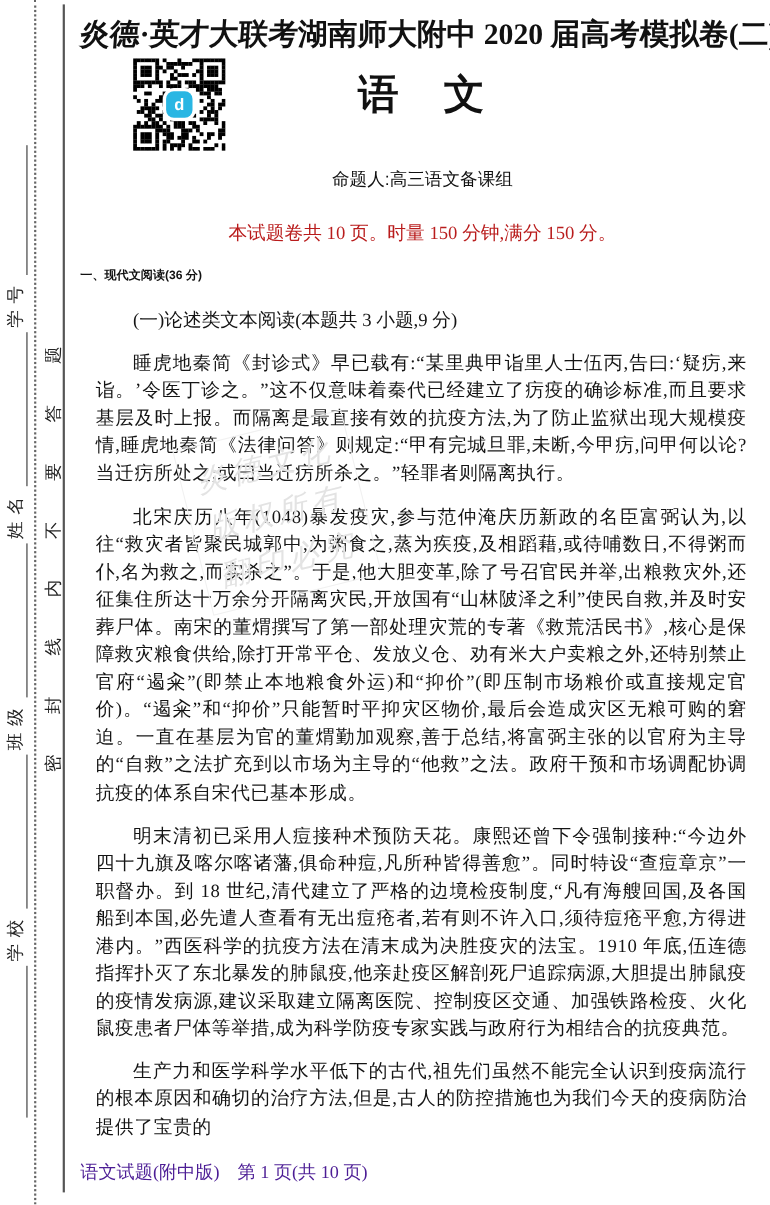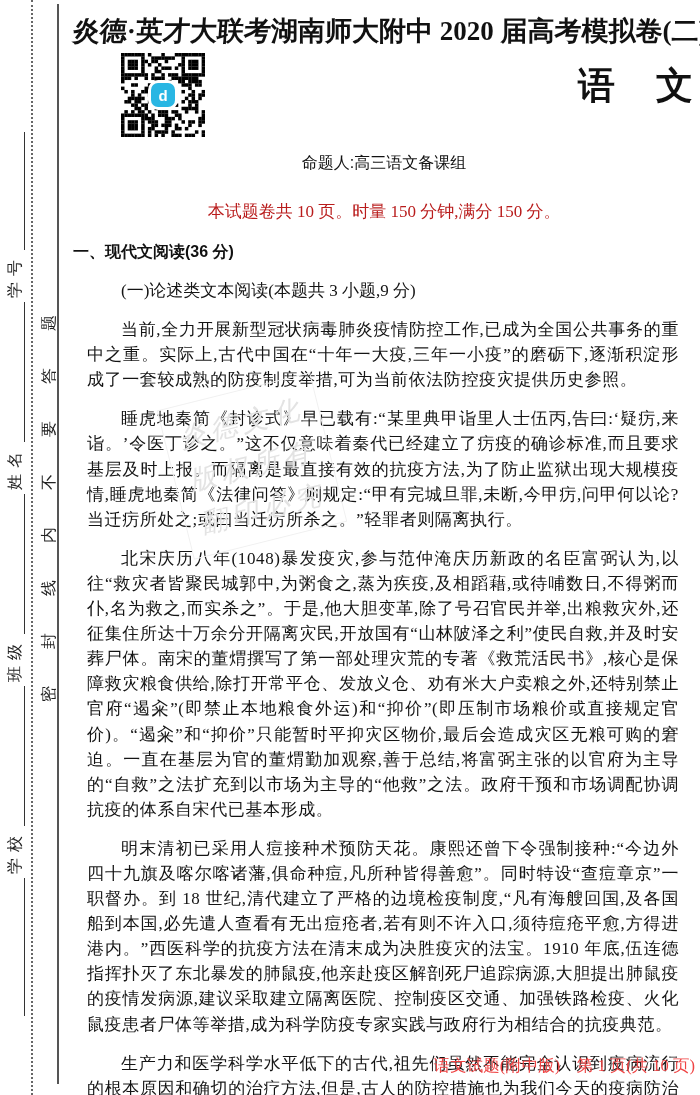--- a/index.html
+++ b/index.html
@@ -71,62 +71,62 @@
     position:absolute;left:50%;top:50%;
     width:24px;height:24px;margin:-12px 0 0 -12px;
     background:#29b6e3;border-radius:7px;
     box-shadow:0 0 0 3px #ffffff;
     display:flex;align-items:center;justify-content:center;
     font-family:"Liberation Sans",sans-serif;
     font-weight:bold;font-size:15px;color:#fff;
   }
   .subject{
     margin:0;padding-top:14px;
-    text-align:right;
+    text-align:center;
     font-family:"Liberation Sans","DejaVu Sans",sans-serif;
     font-size:37px;font-weight:bold;letter-spacing:2px;color:#111;
   }
   .setter{
     text-align:center;margin-top:4px;
     font-family:"Liberation Sans","DejaVu Sans",sans-serif;
     font-size:16px;font-weight:normal;color:#111;
   }
   .exam-info{
     text-align:center;margin-top:26px;
     font-size:17px;color:#b91c1c;
   }
 
   .body-text{
     position:relative;margin-top:16px;width:620px;
   }
   .section-heading{
     margin:0;
     font-family:"Liberation Sans","DejaVu Sans",sans-serif;
-    font-size:16px;font-weight:bold;line-height:25px;color:#111;
+    font-size:11px;font-weight:bold;line-height:25px;color:#111;
   }
   .body-text p{
     margin:14px;font-size:17px;line-height:25.1px;color:#141414;
   }
   p.sub{text-indent:2em;}
   p.para{
     text-indent:2em;text-align:justify;letter-spacing:0.6px;
   }
   .watermark{
     position:absolute;left:100px;top:150px;
     padding:10px 14px;
     border:1px solid #f1f1f1;
     transform:rotate(-14deg);
     color:#e3e3e3;
     font-size:27px;letter-spacing:5px;line-height:44px;
     text-align:center;font-style:italic;
     pointer-events:none;
   }
   .footer{
     position:absolute;left:0;bottom:18px;width:622px;
-    text-align:right;font-size:16.5px;color:#ef4444;
+    text-align:left;font-size:16.5px;color:#4c1d95;
   }
 </style>
 </head>
 <body>
 
 <div class="fields-strip">
   <span class="blank b0"></span>
   <span class="field-label">学校</span>
   <span class="blank b1"></span>
   <span class="field-label">班级</span>
@@ -450,21 +450,20 @@
   <div class="exam-info">本试题卷共 10 页。时量 150 分钟,满分 150 分。</div>
 
   <div class="body-text">
     <div class="watermark">
       <div>炎德文化</div>
       <div>版权所有</div>
       <div>翻印必究</div>
     </div>
     <h2 class="section-heading">一、现代文阅读(36 分)</h2>
     <p class="sub">(一)论述类文本阅读(本题共 3 小题,9 分)</p>
-    <p class="para">当前,全力开展新型冠状病毒肺炎疫情防控工作,已成为全国公共事务的重中之重。实际上,古代中国在“十年一大疫,三年一小疫”的磨砺下,逐渐积淀形成了一套较成熟的防疫制度举措,可为当前依法防控疫灾提供历史参照。</p>
     <p class="para">睡虎地秦简《封诊式》早已载有:“某里典甲诣里人士伍丙,告曰:‘疑疠,来诣。’令医丁诊之。”这不仅意味着秦代已经建立了疠疫的确诊标准,而且要求基层及时上报。而隔离是最直接有效的抗疫方法,为了防止监狱出现大规模疫情,睡虎地秦简《法律问答》则规定:“甲有完城旦罪,未断,今甲疠,问甲何以论? 当迁疠所处之;或曰当迁疠所杀之。”轻罪者则隔离执行。</p>
     <p class="para">北宋庆历八年(1048)暴发疫灾,参与范仲淹庆历新政的名臣富弼认为,以往“救灾者皆聚民城郭中,为粥食之,蒸为疾疫,及相蹈藉,或待哺数日,不得粥而仆,名为救之,而实杀之”。于是,他大胆变革,除了号召官民并举,出粮救灾外,还征集住所达十万余分开隔离灾民,开放国有“山林陂泽之利”使民自救,并及时安葬尸体。南宋的董煟撰写了第一部处理灾荒的专著《救荒活民书》,核心是保障救灾粮食供给,除打开常平仓、发放义仓、劝有米大户卖粮之外,还特别禁止官府“遏籴”(即禁止本地粮食外运)和“抑价”(即压制市场粮价或直接规定官价)。“遏籴”和“抑价”只能暂时平抑灾区物价,最后会造成灾区无粮可购的窘迫。一直在基层为官的董煟勤加观察,善于总结,将富弼主张的以官府为主导的“自救”之法扩充到以市场为主导的“他救”之法。政府干预和市场调配协调抗疫的体系自宋代已基本形成。</p>
     <p class="para">明末清初已采用人痘接种术预防天花。康熙还曾下令强制接种:“今边外四十九旗及喀尔喀诸藩,俱命种痘,凡所种皆得善愈”。同时特设“查痘章京”一职督办。到 18 世纪,清代建立了严格的边境检疫制度,“凡有海艘回国,及各国船到本国,必先遣人查看有无出痘疮者,若有则不许入口,须待痘疮平愈,方得进港内。”西医科学的抗疫方法在清末成为决胜疫灾的法宝。1910 年底,伍连德指挥扑灭了东北暴发的肺鼠疫,他亲赴疫区解剖死尸追踪病源,大胆提出肺鼠疫的疫情发病源,建议采取建立隔离医院、控制疫区交通、加强铁路检疫、火化鼠疫患者尸体等举措,成为科学防疫专家实践与政府行为相结合的抗疫典范。</p>
     <p class="para">生产力和医学科学水平低下的古代,祖先们虽然不能完全认识到疫病流行的根本原因和确切的治疗方法,但是,古人的防控措施也为我们今天的疫病防治提供了宝贵的</p>
   </div>
 
   <div class="footer">语文试题(附中版)　第 1 页(共 10 页)</div>
 </div>
 
 </body></html>

